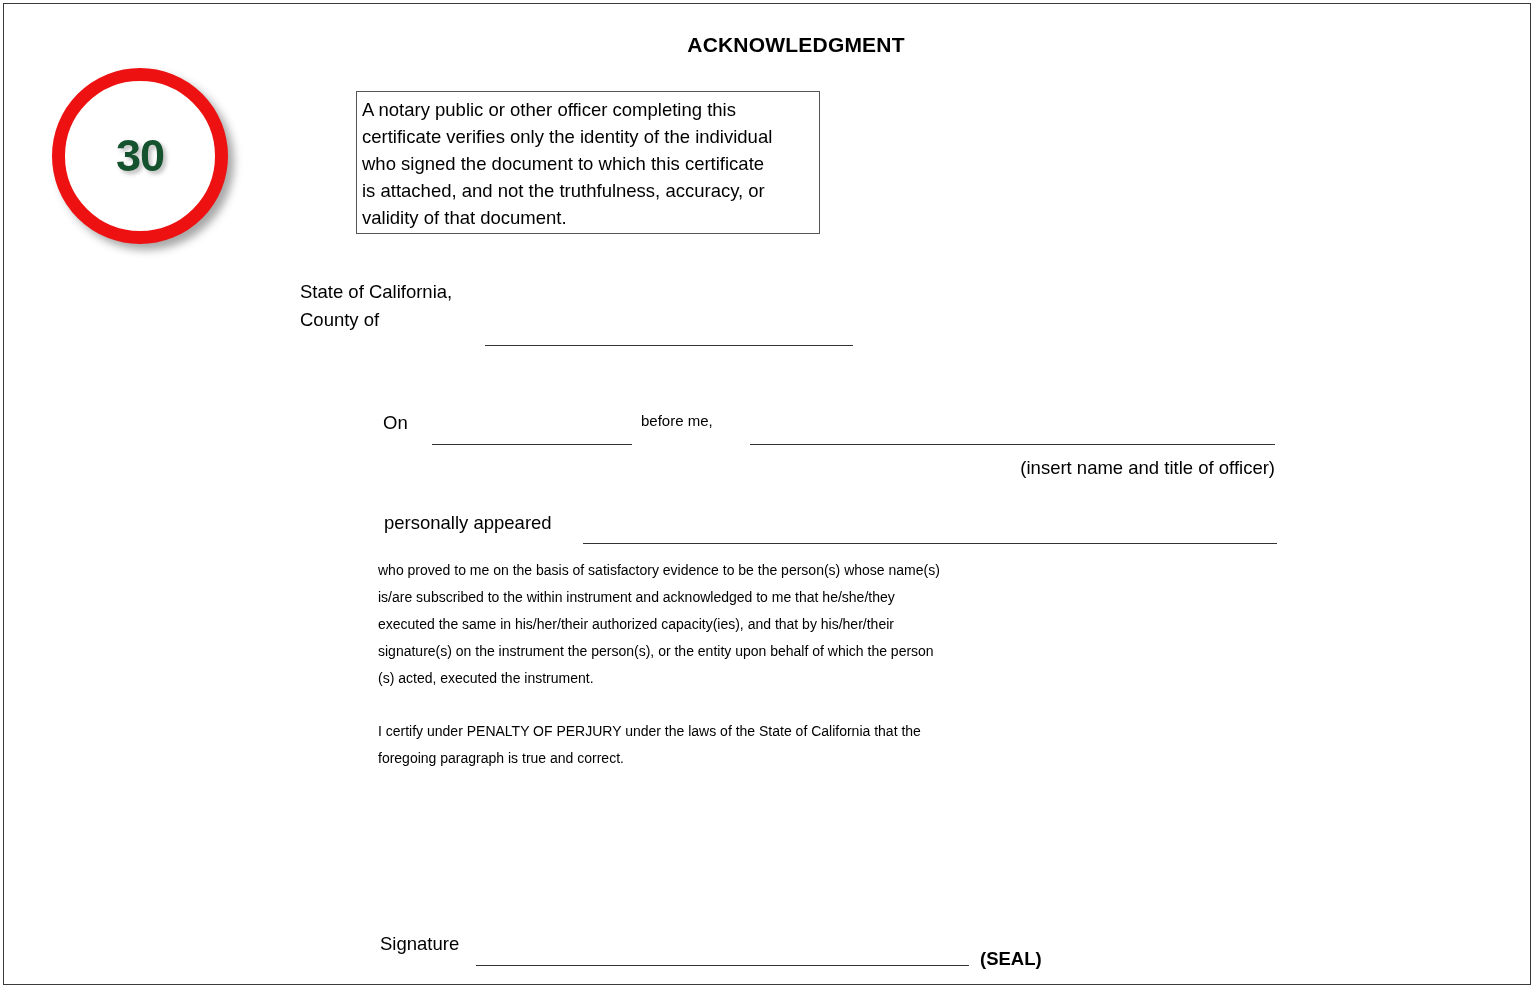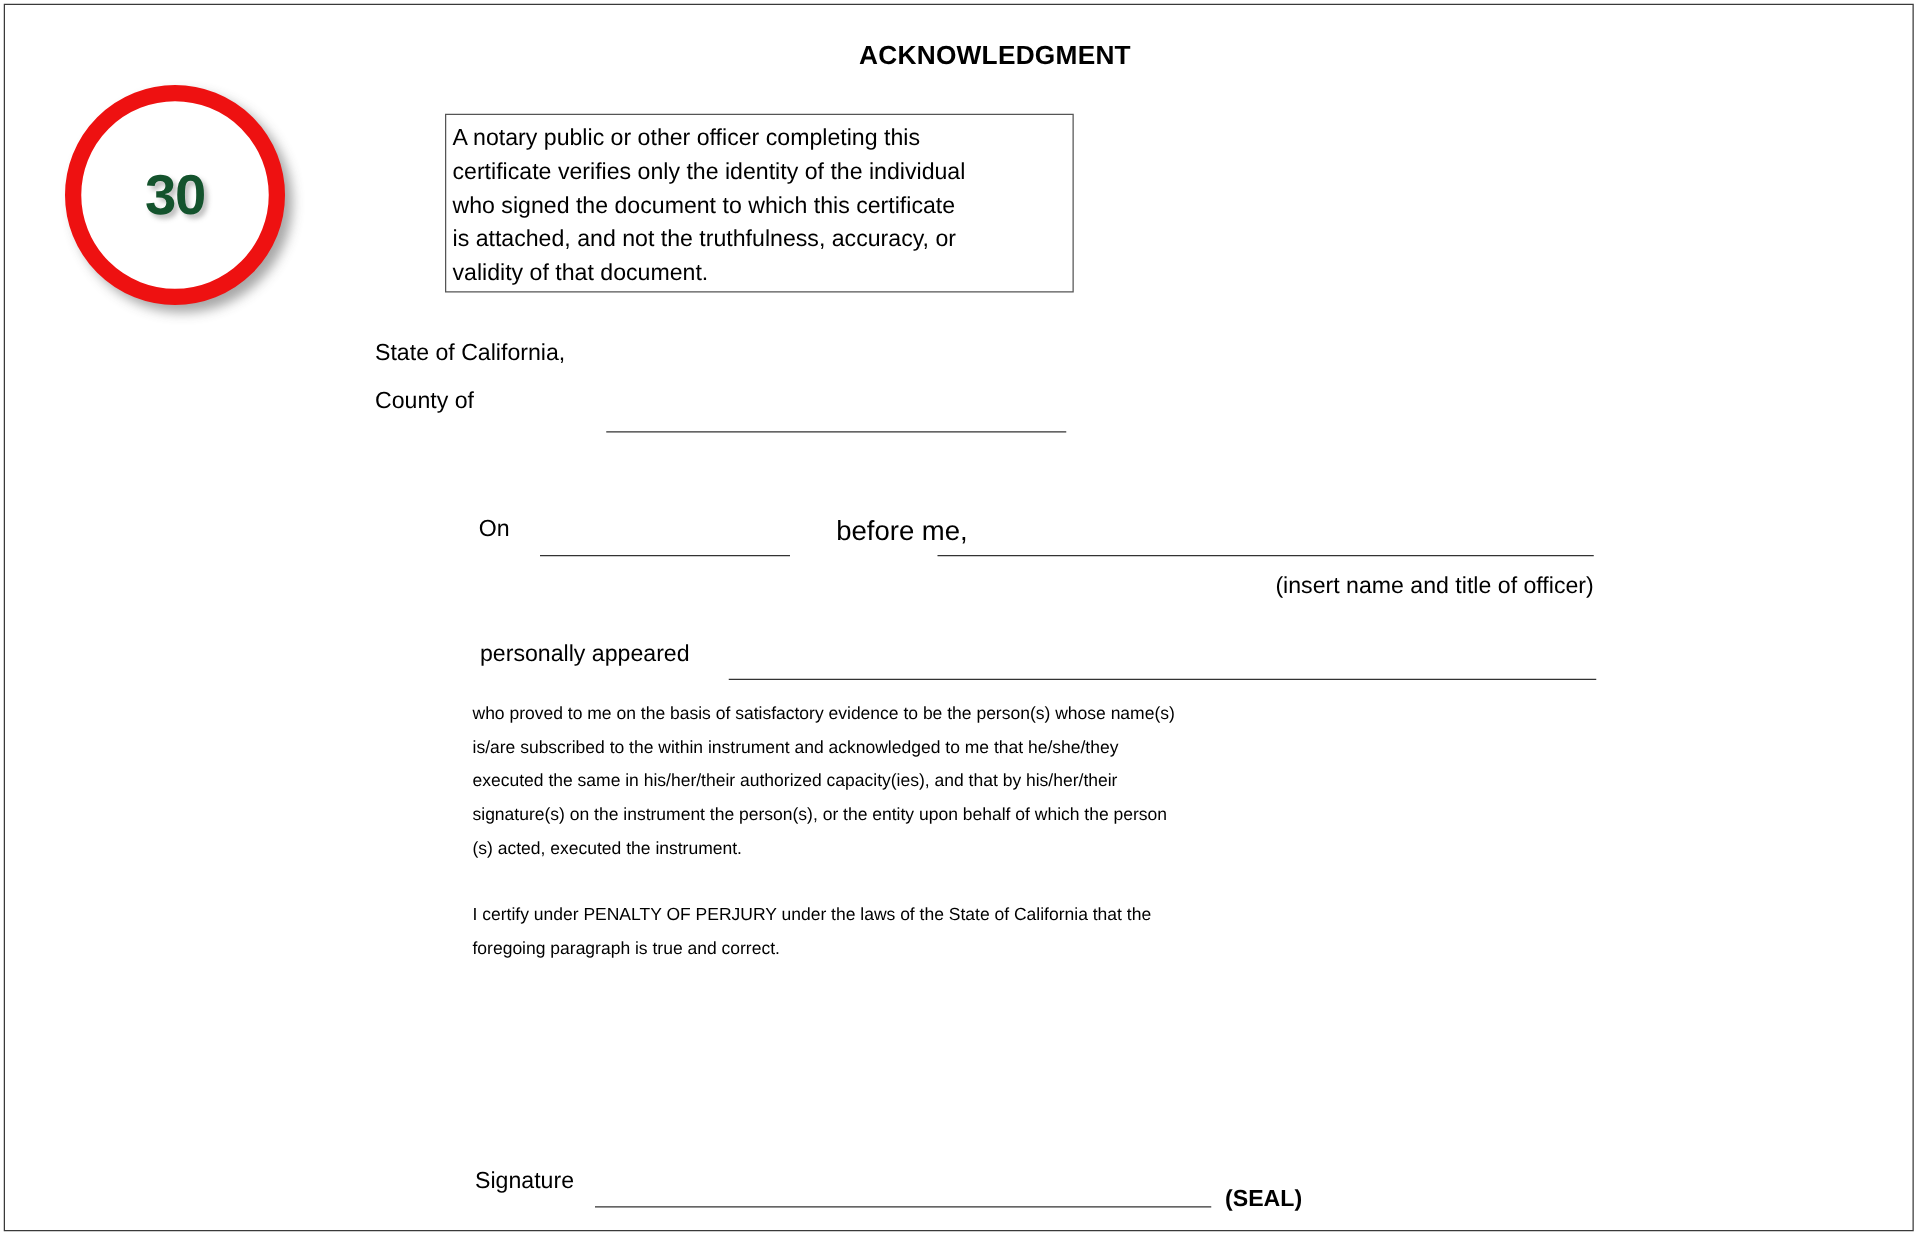--- a/index.html
+++ b/index.html
@@ -68,37 +68,37 @@
     font-weight: bold;
     text-shadow: 3px 3px 4px rgba(90,90,90,0.40);
     letter-spacing: -1px;
   }
 
   
   #notice-box {
     position: absolute;
     left: 356px;
     top: 91px;
-    width: 503px;
+    width: 464px;
     height: 143px;
     border: 1px solid #555555;
     box-sizing: border-box;
     padding: 4px 12px 0 5px;
   }
   #notice-text {
     font-size: 18.5px;
     line-height: 27px;
     white-space: pre-line;
   }
 
   
   #state-line {
     position: absolute;
     left: 300px;
-    top: 268px;
+    top: 278px;
     font-size: 18.5px;
     line-height: 28px;
   }
   #county-line {
     position: absolute;
     left: 300px;
     top: 306px;
     font-size: 18.5px;
     line-height: 28px;
   }
@@ -119,23 +119,23 @@
   }
   #on-rule {
     position: absolute;
     left: 432px;
     top: 444px;
     width: 200px;
     border-bottom: 1.5px solid #333333;
   }
   #beforeme-label {
     position: absolute;
-    left: 669px;
+    left: 641px;
     top: 412px;
-    font-size: 22px;
+    font-size: 15px;
   }
   #officer-rule {
     position: absolute;
     left: 750px;
     top: 444px;
     width: 525px;
     border-bottom: 1.5px solid #333333;
   }
   #officer-caption {
     position: absolute;

